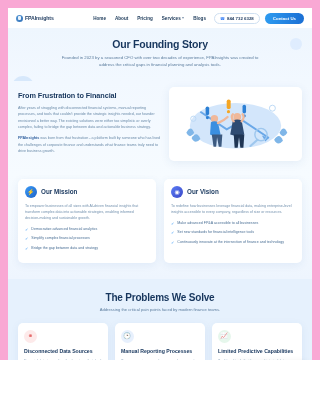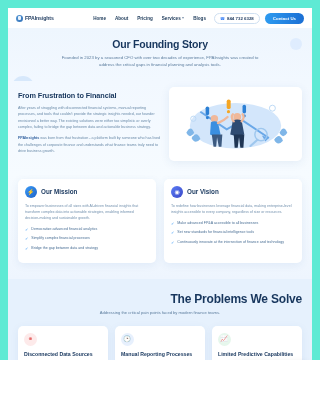--- a/index.html
+++ b/index.html
@@ -5,21 +5,21 @@
   * { box-sizing: border-box; margin: 0; padding: 0; }
   html, body {
     width: 320px; height: 414px;
     font-family: "Liberation Sans", sans-serif;
     background: #ffffff;
     overflow: hidden;
   }
   .viewport {
     position: relative;
     width: 320px; height: 360px;
-    background: #5eead4;
+    background: #f9a8d4;
     overflow: hidden;
   }
   .page {
     position: absolute;
     left: 8px; top: 8px;
     width: 304px; height: 398px;
     background: #f4f9ff;
     overflow: hidden;
   }
 
@@ -144,21 +144,21 @@
   .card-p { font-size: 3.6px; line-height: 1.68; color: #7391ae; margin-bottom: 6px; }
   .chk { display: flex; gap: 3px; margin-bottom: 3.5px; align-items: flex-start; }
   .chk-ico { color: #3b9af5; font-size: 4px; line-height: 1.45; flex: 0 0 auto; }
   .chk-txt { font-size: 3.6px; line-height: 1.5; color: #4a6f95; }
 
   
   .problems {
     background: #e6f1fd; padding: 13px 10px 16px; text-align: center;
   }
   .prob-title {
-    font-size: 12px; font-weight: bold; color: #17365d; letter-spacing: -0.2px; text-align: right;
+    font-size: 10px; font-weight: bold; color: #17365d; letter-spacing: -0.2px;
   }
   .prob-sub { font-size: 4.1px; color: #5b7c9d; margin-top: 4px; }
   .prob-grid { display: flex; gap: 7px; margin-top: 11px; text-align: left; }
   .prob-card {
     flex: 1; background: #fff; border-radius: 5px; padding: 7px 6px 9px;
     box-shadow: 0 2px 9px rgba(40,90,160,.07);
   }
   .prob-ico {
     width: 13px; height: 13px; border-radius: 50%;
     display: flex; align-items: center; justify-content: center;

